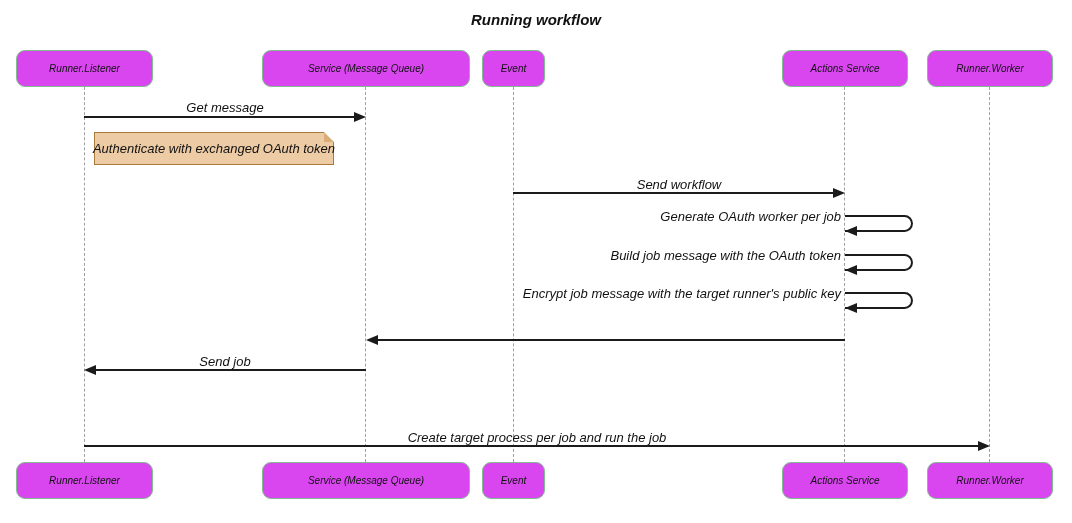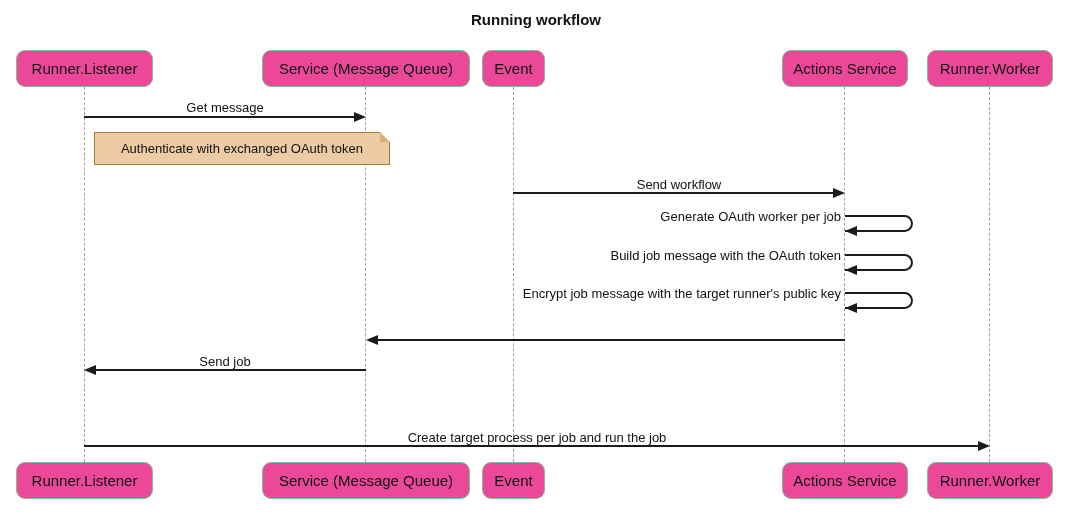--- a/index.html
+++ b/index.html
@@ -1,32 +1,32 @@
 <!DOCTYPE html>
 <html><head>
 <meta charset="utf-8">
 <style>
   html,body{margin:0;padding:0;background:#fff;}
   .canvas{
     position:relative;width:1072px;height:523px;background:#fff;
-    font-family:"Liberation Sans","DejaVu Sans",sans-serif;color:#111;overflow:hidden;
+    font-family:"Liberation Sans","DejaVu Sans",sans-serif;color:#111;overflow:hidden;font-style:italic;
   }
   .title{
     position:absolute;top:11px;left:0;width:100%;text-align:center;
     font-weight:bold;font-size:15px;color:#111;
   }
   .lifeline{
     position:absolute;top:87px;height:375px;width:0;
     border-left:1px dashed #A0A0A0;
   }
   .actor{
-    position:absolute;height:37px;background:#ec4899;border:1px solid #82BD8F;
+    position:absolute;height:37px;background:#d946ef;border:1px solid #82BD8F;
     border-radius:9px;box-sizing:border-box;
     display:flex;align-items:center;justify-content:center;
-    font-size:15px;white-space:nowrap;
+    font-size:10px;white-space:nowrap;
   }
   .mlabel{
     position:absolute;font-size:13px;height:15px;line-height:15px;
     text-align:center;white-space:nowrap;
   }
   .mlabel.right{text-align:right;}
   .mline{position:absolute;height:2px;background:#1B1B1B;}
   .ah-r{
     position:absolute;width:0;height:0;
     border-top:5px solid transparent;border-bottom:5px solid transparent;
@@ -68,21 +68,21 @@
   <div class="actor" style="left:16px;top:50px;width:137px;">Runner.Listener</div>
   <div class="actor" style="left:262px;top:50px;width:208px;">Service (Message Queue)</div>
   <div class="actor" style="left:482px;top:50px;width:63px;">Event</div>
   <div class="actor" style="left:782px;top:50px;width:126px;">Actions Service</div>
   <div class="actor" style="left:927px;top:50px;width:126px;">Runner.Worker</div>
 
   <div class="mlabel" style="left:84px;top:100px;width:282px;">Get message</div>
   <div class="mline" style="left:84px;top:116px;width:272px;"></div>
   <div class="ah-r" style="left:354px;top:112px;"></div>
 
-  <div class="note" style="left:94px;top:132px;width:296px;">
+  <div class="note" style="left:94px;top:132px;width:240px;">
     <span>Authenticate with exchanged OAuth token</span>
     <span class="fold"></span>
   </div>
 
   <div class="mlabel" style="left:513px;top:177px;width:332px;">Send workflow</div>
   <div class="mline" style="left:513px;top:192px;width:322px;"></div>
   <div class="ah-r" style="left:833px;top:188px;"></div>
 
   <div class="mlabel right" style="left:441px;top:209px;width:400px;">Generate OAuth worker per job</div>
   <div class="loop" style="left:845px;top:215px;"></div>

